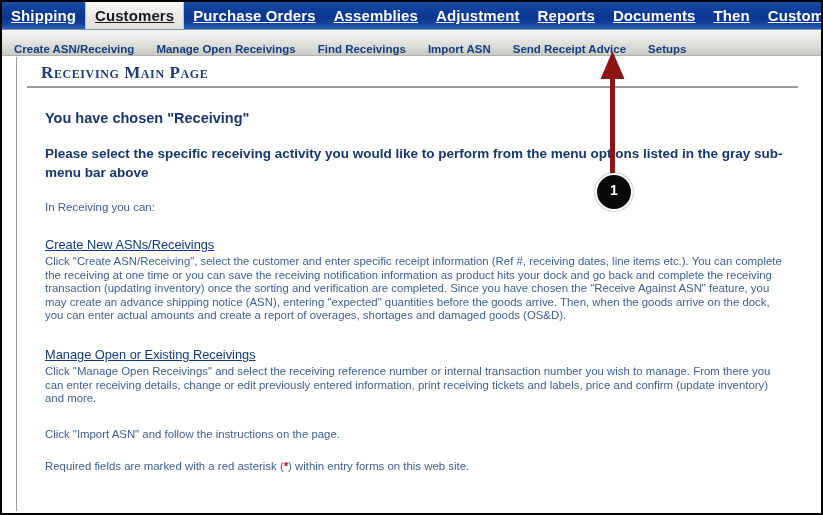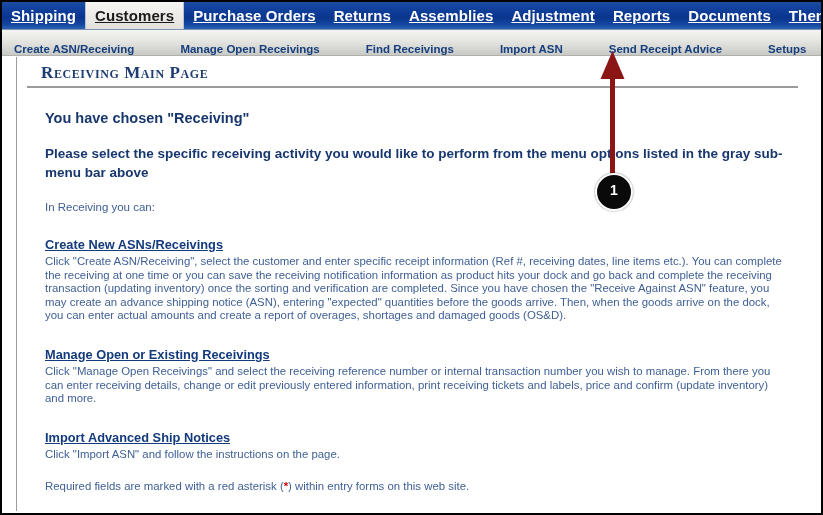--- a/index.html
+++ b/index.html
@@ -62,21 +62,21 @@
         #f4f4f2 0%, #e9e9e6 35%, #dcdcd8 62%, #c9c9c5 100%);
     display: flex;
     align-items: center;
     box-sizing: border-box;
     border-bottom: 1px solid #b0b0ac;
   }
   .subnav-item {
     color: #143e7e;
     font-size: 11.5px;
     font-weight: bold;
-    padding: 0 23px;
+    padding: 0 11px;
     white-space: nowrap;
     cursor: pointer;
     font-family: "Liberation Sans", sans-serif;
     margin-top: 12px;
   }
   .subnav-item:first-child { padding-left: 12px; }
 
   
   .content {
     position: absolute;
@@ -129,21 +129,21 @@
     margin: 19px 0 8px 0;
     color: #3f6095;
     font-size: 11.5px;
     font-family: "Liberation Sans", sans-serif;
   }
 
   .section { margin-top: 22px; }
   .section-title {
     color: #123a7c;
     font-size: 12.8px;
-    font-weight: bold;
+    font-weight: normal;
     text-decoration: underline;
     display: inline-block;
     cursor: pointer;
     font-family: "Liberation Sans", sans-serif;
   }
   .section-body {
     margin: 2px 0 0 0;
     color: #3f6095;
     font-size: 11.4px;
     line-height: 13.6px;
@@ -186,21 +186,20 @@
 </style>
 </head>
 <body>
 
 <div id="screen">
 
   <div class="mainnav">
     <div class="mainnav-item">Shipping</div>
     <div class="mainnav-item active">Customers</div>
     <div class="mainnav-item">Purchase Orders</div>
-    <div class="mainnav-item">Returns</div>
     <div class="mainnav-item">Assemblies</div>
     <div class="mainnav-item">Adjustment</div>
     <div class="mainnav-item">Reports</div>
     <div class="mainnav-item">Documents</div>
     <div class="mainnav-item">Then</div>
     <div class="mainnav-item">Customers</div>
   </div>
 
   <div class="subnav">
     <div class="subnav-item">Create ASN/Receiving</div>
@@ -224,21 +223,20 @@
         <span class="section-title">Create New ASNs/Receivings</span>
         <p class="section-body">Click "Create ASN/Receiving", select the customer and enter specific receipt information (Ref #, receiving dates, line items etc.). You can complete the receiving at one time or you can save the receiving notification information as product hits your dock and go back and complete the receiving transaction (updating inventory) once the sorting and verification are completed. Since you have chosen the "Receive Against ASN" feature, you may create an advance shipping notice (ASN), entering "expected" quantities before the goods arrive. Then, when the goods arrive on the dock, you can enter actual amounts and create a report of overages, shortages and damaged goods (OS&amp;D).</p>
       </div>
 
       <div class="section">
         <span class="section-title">Manage Open or Existing Receivings</span>
         <p class="section-body">Click "Manage Open Receivings" and select the receiving reference number or internal transaction number you wish to manage. From there you can enter receiving details, change or edit previously entered information, print receiving tickets and labels, price and confirm (update inventory) and more.</p>
       </div>
 
       <div class="section">
-        <span class="section-title">Import Advanced Ship Notices</span>
         <p class="section-body">Click "Import ASN" and follow the instructions on the page.</p>
       </div>
 
       <div class="footnote">
         <span>Required fields are marked with a red asterisk (</span><span class="ast">*</span><span>) within entry forms on this web site.</span>
       </div>
     </div>
   </div>
 
   <div class="annotation-layer">

